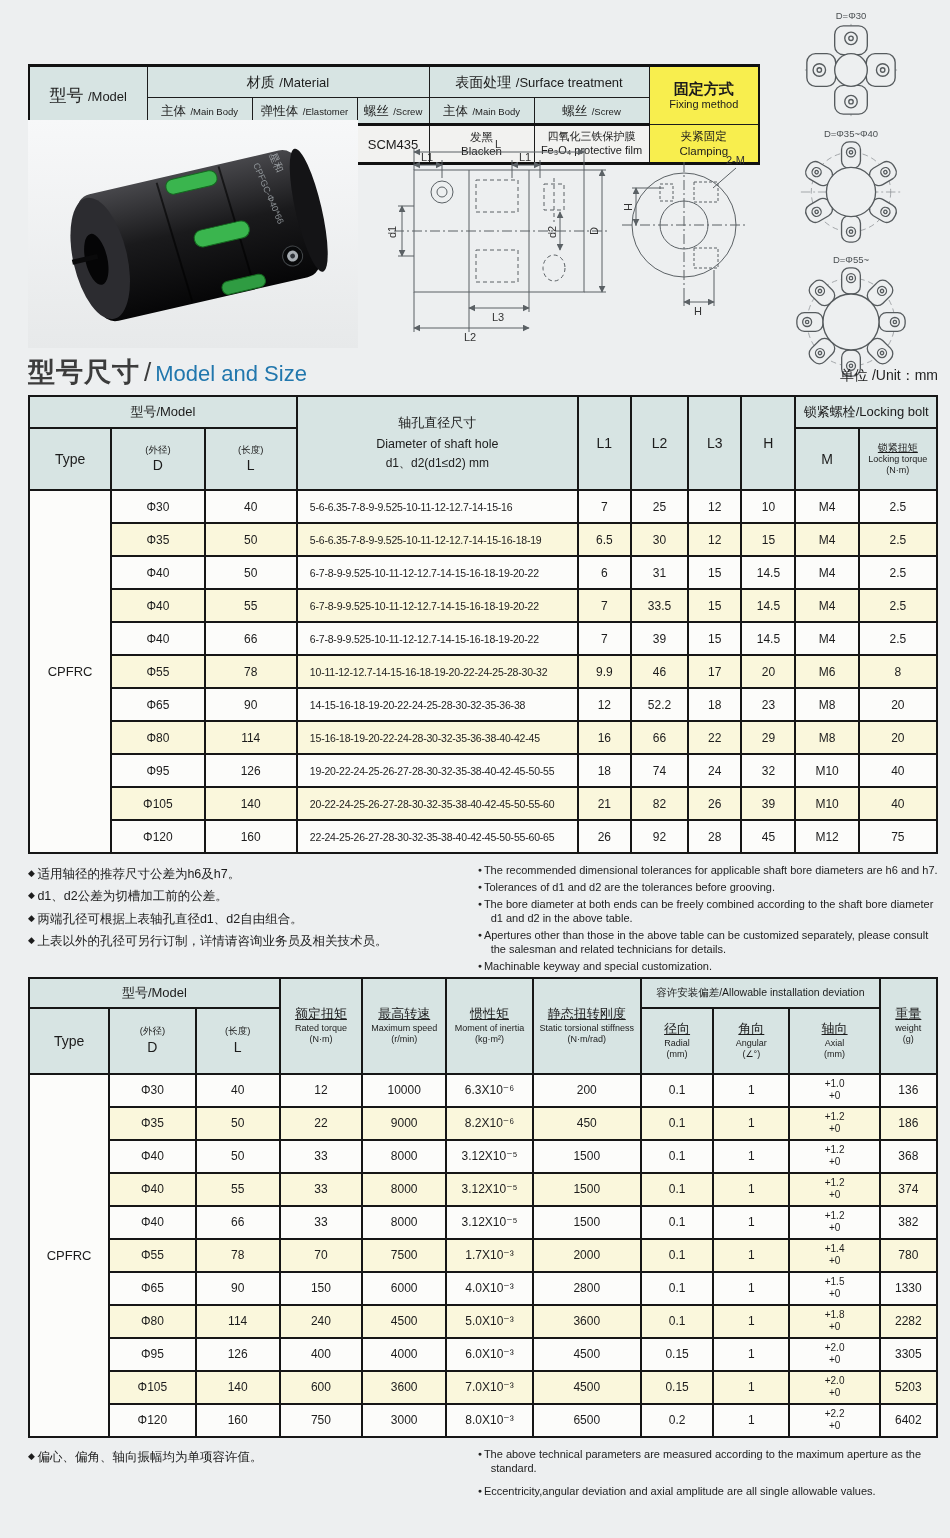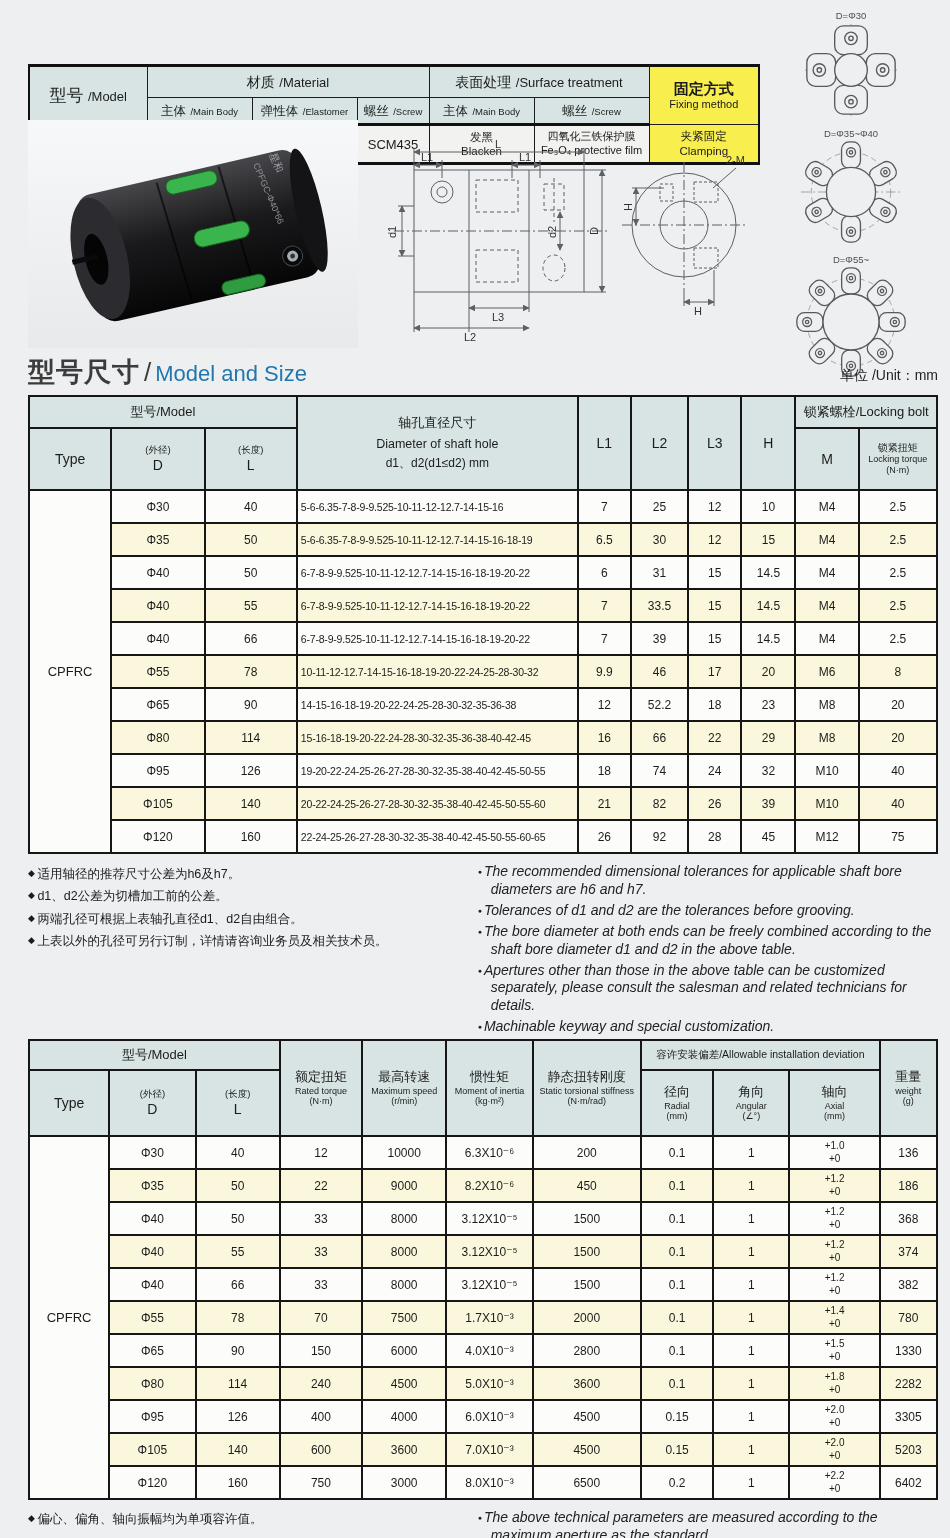--- a/index.html
+++ b/index.html
@@ -37,44 +37,44 @@
   .sec-title .sep{font-size:26px;color:#3c3c3c;margin:0 4px;}
   .sec-title .en{font-size:22px;color:#2177ad;}
   .unit{font-size:14px;color:#222;padding-bottom:5px;}
 
   .big{width:910px;background:#fcfcfa;}
   .big th,.big td{border:2px solid #161616;text-align:center;vertical-align:middle;padding:0;font-weight:normal;}
   .big thead th{background:#d7e4e3;}
   .big tbody td{height:31px;font-size:12px;background:#fcfcfa;}
   .big tbody tr.hl td{background:#faf7dc;}
   .big td.type-cell{font-size:13px;background:#fcfcfa;}
-  .c-bores{text-align:left !important;font-size:10.5px !important;padding:0 3px !important;letter-spacing:-0.2px;}
+  .c-bores{text-align:left !important;font-size:10.5px !important;padding:0 12px !important;letter-spacing:-0.2px;}
   .c-axial{font-size:10px !important;line-height:1.25;white-space:pre-line;}
   .hOne{font-size:13px;}
   .hBig{font-size:14px;}
-  .hcn{display:block;font-size:13px;line-height:1.3;}
+  .hcn{display:block;font-size:13px;line-height:1.3;text-decoration:underline;}
   .hen{display:block;font-size:9px;line-height:1.2;}
   .hunit{display:block;font-size:9px;line-height:1.25;}
   .paren{display:block;font-size:9.5px;line-height:1.3;}
   .pletter{display:block;font-size:14px;line-height:1.3;}
   .bore-cn{display:block;font-size:13px;margin-bottom:5px;}
   .bore-en{display:block;font-size:12.5px;margin-bottom:4px;}
   .bore-rg{display:block;font-size:12px;}
   .hDev{font-size:10.5px;}
   .size-h1 th{height:30px;} .size-h2 th{height:60px;}
   .perf-h1 th{height:28px;} .perf-h2 th{height:64px;}
 
   
   .notes{display:flex;margin-top:9px;}
   .notes ul{list-style:none;margin:0;padding:0;}
   .notes .cn-list{flex:0 0 47%;}
   .notes .en-list{flex:1;padding-left:22px;}
   .cn-list li{font-size:12.5px;line-height:1.78;}
   .cn-list li::before{content:"◆ ";font-size:9px;vertical-align:2px;}
-  .en-list li{font-size:14px;line-height:1.28;margin-bottom:3px;padding-left:13px;text-indent:-13px;color:#222;font-style:italic;}
+  .en-list li{font-size:11px;line-height:1.28;margin-bottom:3px;padding-left:13px;text-indent:-13px;color:#222;}
   .en-list li::before{content:"●  ";font-size:7px;vertical-align:2px;}
   .notes.bottom .cn-list li{line-height:1.6;margin-bottom:12px;}
   .notes.bottom .en-list li{margin-bottom:9px;}
 </style>
 </head>
 <body>
 
 <div class="page">
 
   <table class="spec">

